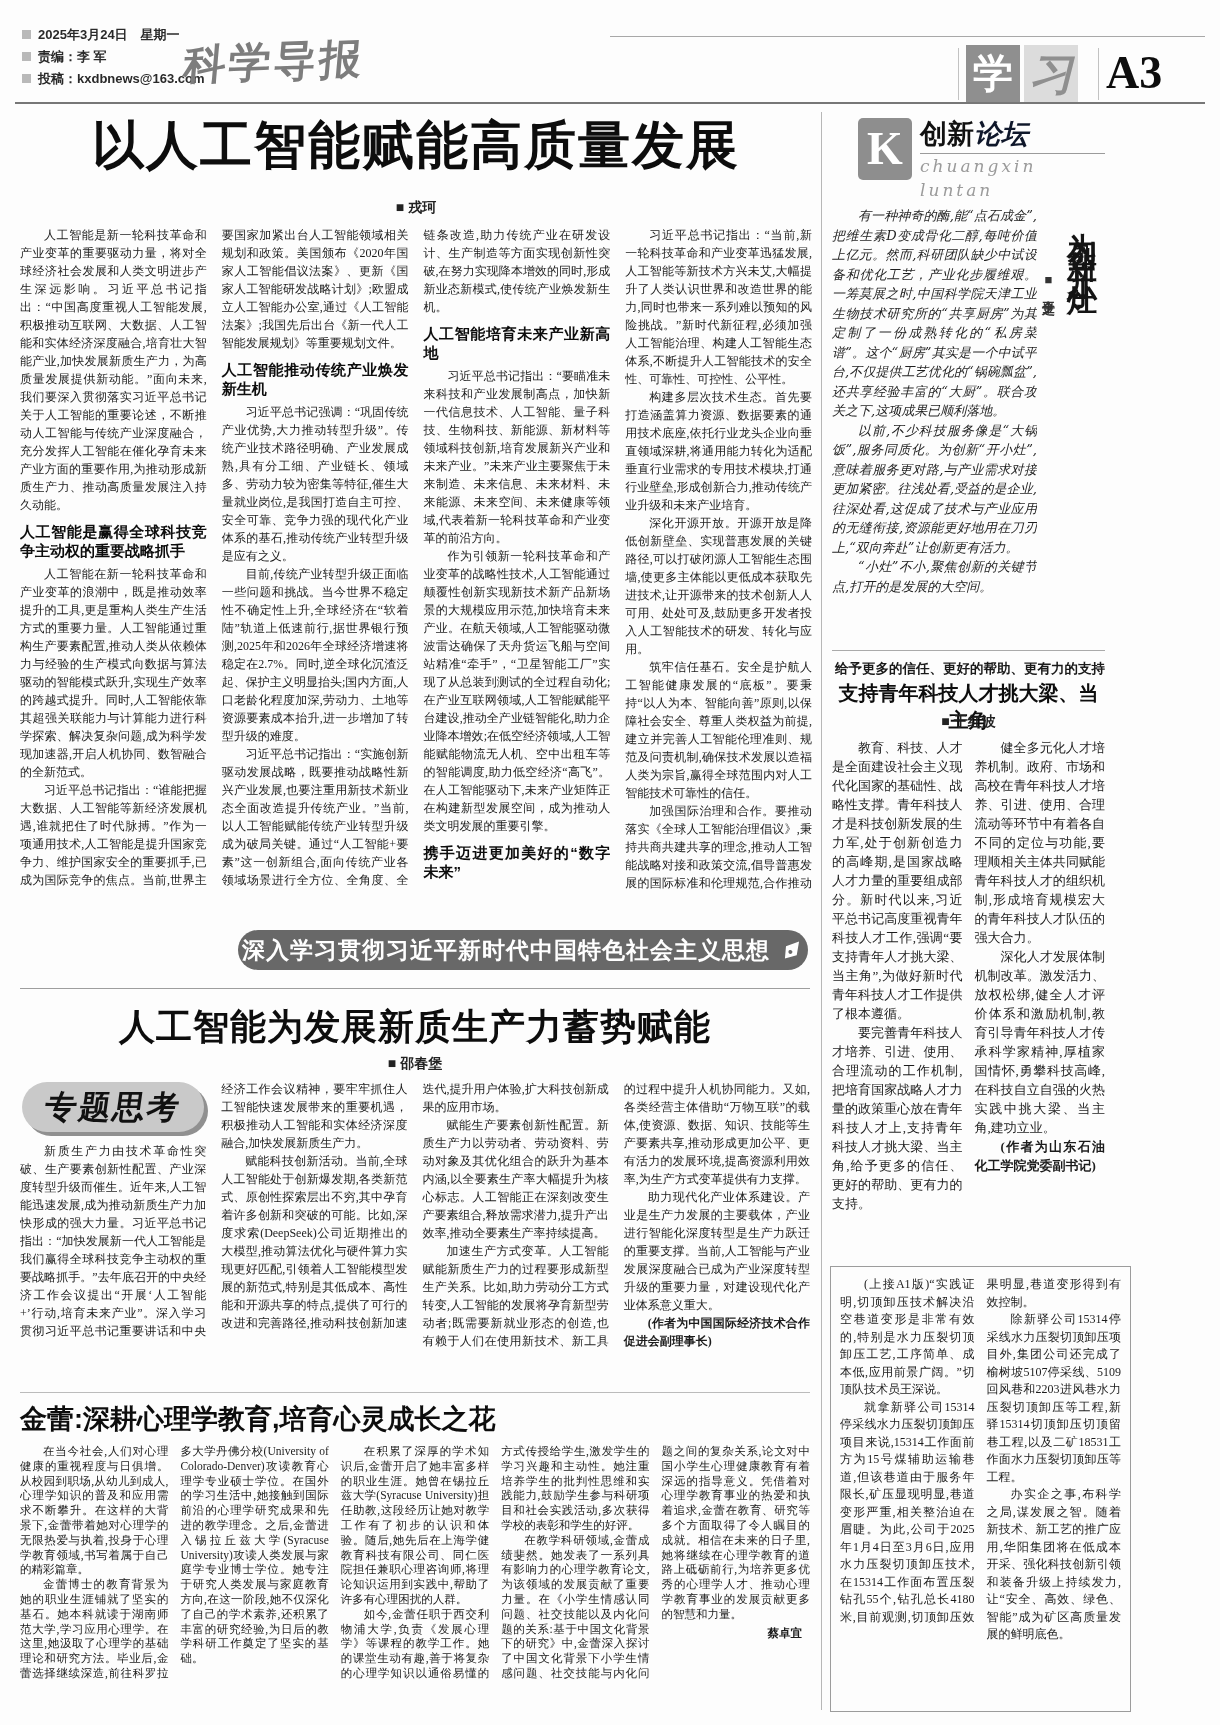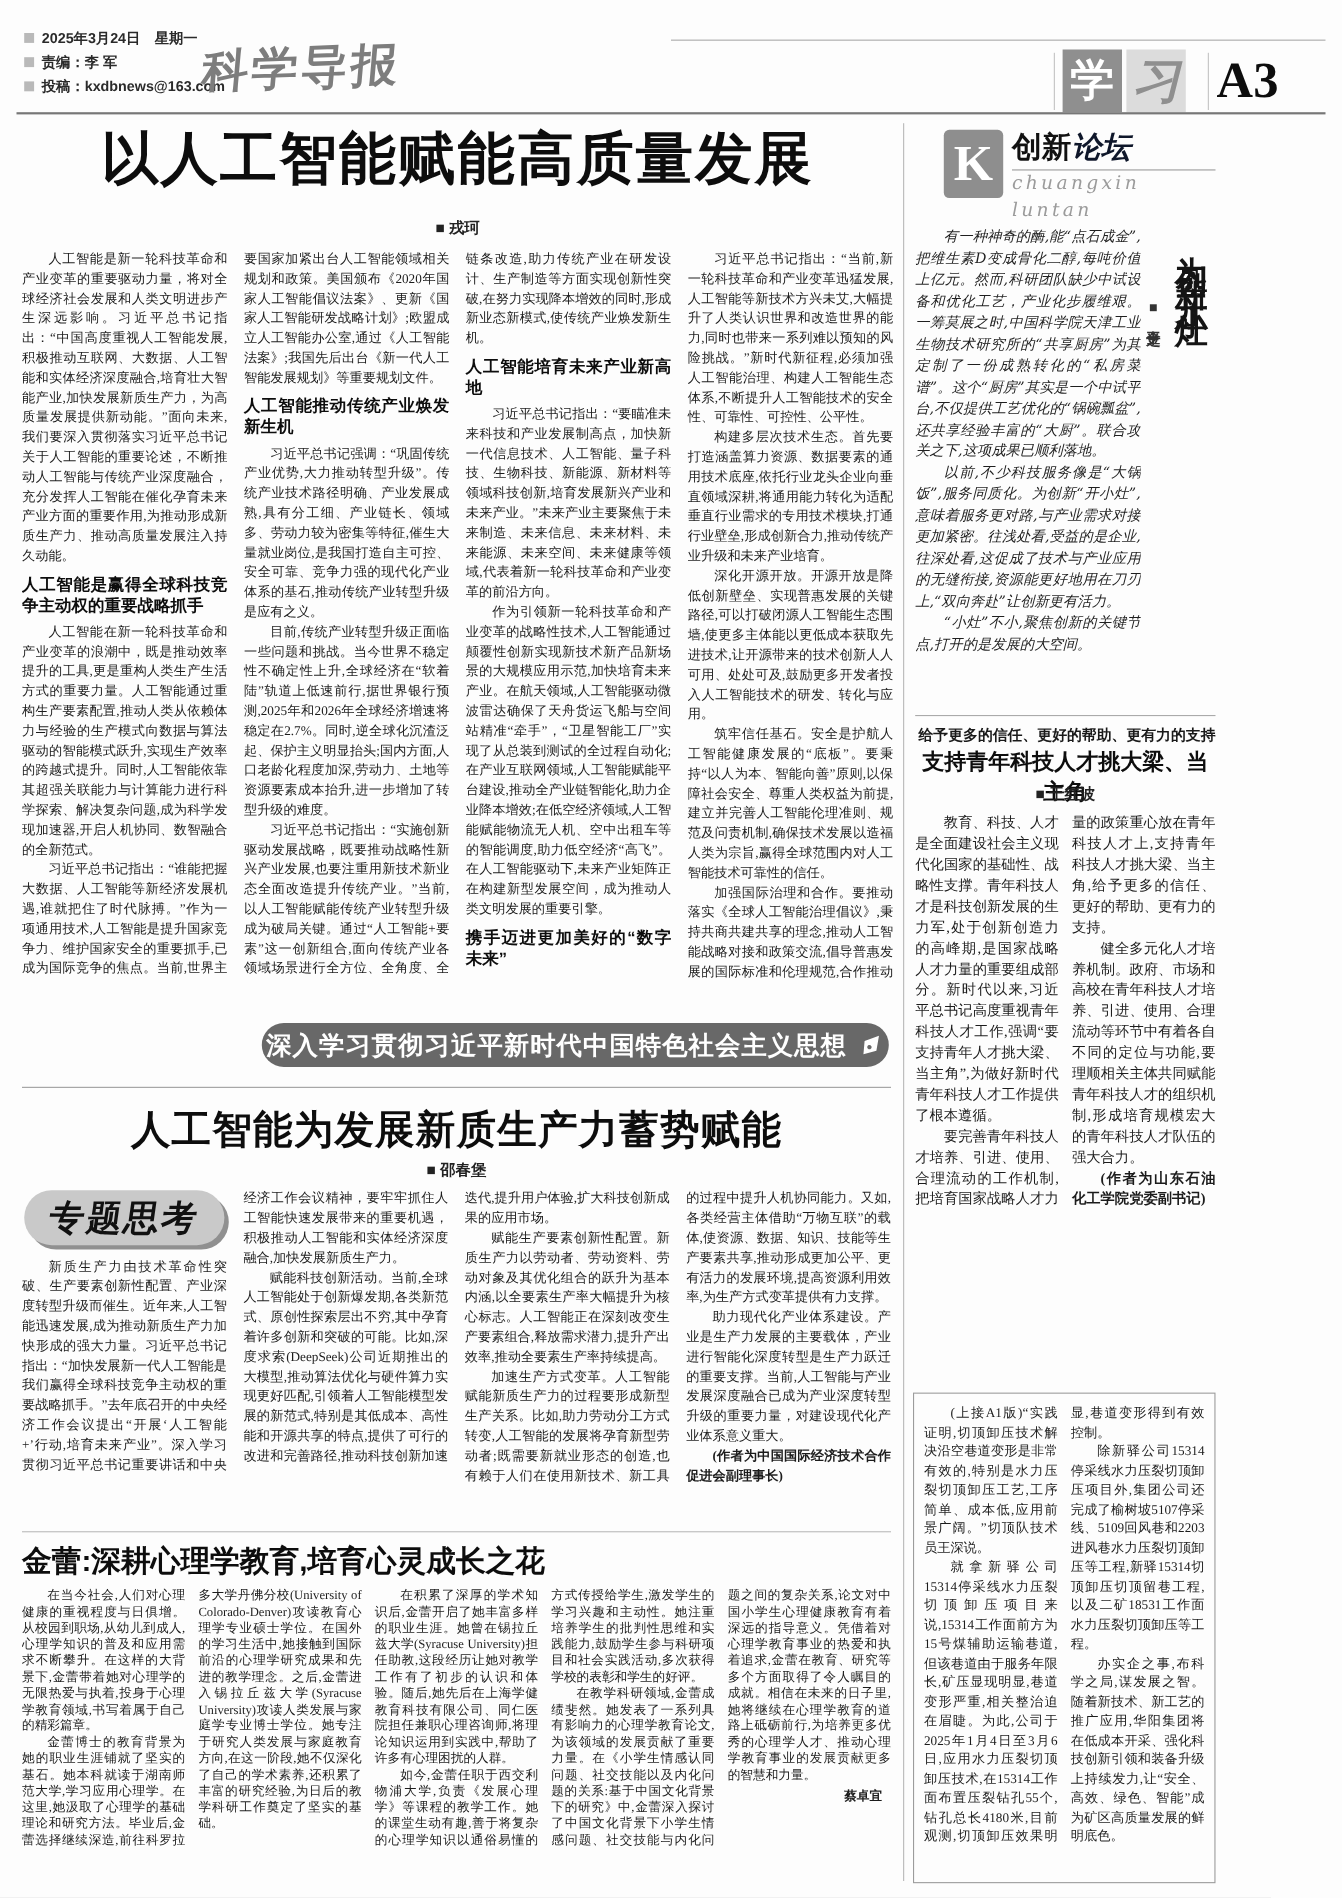--- a/index.html
+++ b/index.html
@@ -71,21 +71,21 @@
   .topic-pill span{display:inline-block;font:900 32px/50px "DejaVu Serif",serif;color:#111;
                    transform:skewX(-8deg);letter-spacing:2px;}
   
   .a4-rule{left:20px;top:1392px;width:790px;height:1px;background:#bbb;}
   .a4-headline{left:20px;top:1402px;width:790px;text-align:left;
                font:900 27px/34px "Liberation Sans",sans-serif;color:#0d0d0d;}
   .a4-body{left:20px;top:1444px;width:790px;height:266px;column-count:5;column-gap:12px;
            font-size:11.5px;line-height:14.8px;}
   .a4-body .byline-end{text-align:right;font-weight:700;text-indent:0;padding-right:8px;margin-top:4px;}
   
-  .a5-box{left:830px;top:1266px;width:275px;height:446px;border:1px solid #9c9c9c;box-sizing:border-box;
+  .a5-box{left:830px;top:1266px;width:301px;height:446px;border:1px solid #9c9c9c;box-sizing:border-box;
           padding:9px 9px;column-count:2;column-gap:12px;font-size:12px;line-height:17.5px;}
 </style>
 </head>
 <body>
 
 <div class="page">
 
   <div class="abs hdr-info">
     <div><span class="sq"></span><span>2025年3月24日　星期一</span></div>
     <div><span class="sq"></span><span>责编：李 军</span></div>
@@ -141,20 +141,21 @@
   </div>
   <div class="abs sb-div"></div>
 
   <div class="abs a3-kicker">给予更多的信任、更好的帮助、更有力的支持</div>
   <div class="abs a3-headline">支持青年科技人才挑大梁、当主角</div>
   <div class="abs byline a3-byline">■ 于红波</div>
   <div class="abs colbody a3-body">
       <p>教育、科技、人才是全面建设社会主义现代化国家的基础性、战略性支撑。青年科技人才是科技创新发展的生力军,处于创新创造力的高峰期,是国家战略人才力量的重要组成部分。新时代以来,习近平总书记高度重视青年科技人才工作,强调“要支持青年人才挑大梁、当主角”,为做好新时代青年科技人才工作提供了根本遵循。</p>
       <p>要完善青年科技人才培养、引进、使用、合理流动的工作机制,把培育国家战略人才力量的政策重心放在青年科技人才上,支持青年科技人才挑大梁、当主角,给予更多的信任、更好的帮助、更有力的支持。</p>
       <p>健全多元化人才培养机制。政府、市场和高校在青年科技人才培养、引进、使用、合理流动等环节中有着各自不同的定位与功能,要理顺相关主体共同赋能青年科技人才的组织机制,形成培育规模宏大的青年科技人才队伍的强大合力。</p>
+      <p>深化人才发展体制机制改革。激发活力、放权松绑,健全人才评价体系和激励机制,教育引导青年科技人才传承科学家精神,厚植家国情怀,勇攀科技高峰,在科技自立自强的火热实践中挑大梁、当主角,建功立业。</p>
       <p class="credit">(作者为山东石油化工学院党委副书记)</p>
     </div>
 
   <div class="abs banner">
     <span>深入学习贯彻习近平新时代中国特色社会主义思想</span>
     <svg width="24" height="24" viewBox="0 0 24 24" fill="#ffffff">
         <path d="M12 1 L19 13 L12 23 L5 13 Z M12 12.5 a2 2 0 1 0 0.01 0" fill-rule="evenodd"></path>
       </svg>
   </div>
 

